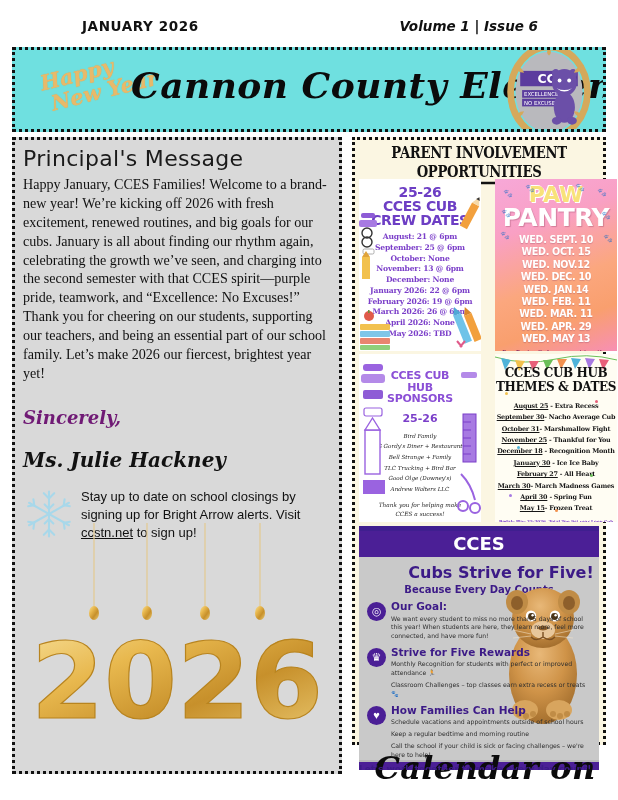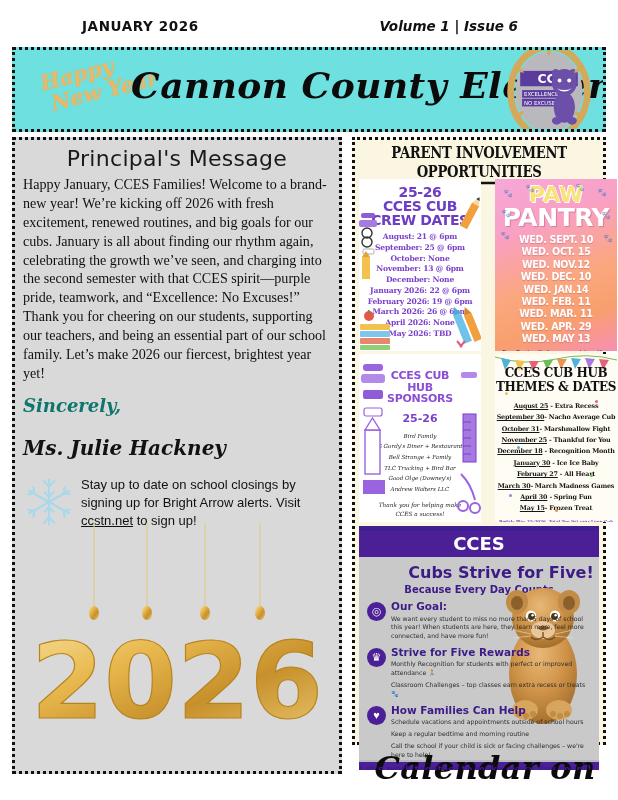--- a/index.html
+++ b/index.html
@@ -14,21 +14,21 @@
   
   .meta-row {
     position:absolute; top:18px; left:0; width:618px; height:26px;
   }
   .meta-date {
     position:absolute; left:82px; top:0;
     font-family:"DejaVu Sans", sans-serif;
     font-weight:700; font-size:13.5px; letter-spacing:0.6px; color:#111;
   }
   .meta-vol {
-    position:absolute; right:100px; top:0;
+    position:absolute; right:80px; top:0;
     font-family:"DejaVu Sans", sans-serif;
     font-weight:700; font-style:italic; font-size:13.5px; color:#111;
   }
 
   
   .banner {
     position:absolute; top:47px; left:12px; width:594px; height:85px;
     background:#6fe0e0;
     border:3px dotted #111;
     overflow:hidden;
@@ -55,32 +55,31 @@
   }
 
   
   .left-col {
     position:absolute; left:12px; top:137px; width:330px; height:637px;
     background:#d9d9d9;
     border:3px dotted #111;
     padding:4px 8px 0 8px;
   }
   .pm-title {
-    text-align:center;
     font-family:"DejaVu Sans", sans-serif;
     font-size:22px; font-weight:400; color:#1a1a1a;
     letter-spacing:0.3px; margin-top:2px; margin-bottom:4px;
   }
   .pm-body {
     font-family:"Liberation Serif", serif;
     font-size:14.1px; line-height:1.34; color:#111; text-align:left;
   }
   .sig-sincerely {
     font-family:"DejaVu Serif", serif; font-style:italic; font-weight:700;
-    font-size:18px; color:#0f766e; margin-top:12px;
+    font-size:18px; color:#701a75; margin-top:24px;
   }
   .sig-name {
     font-family:"DejaVu Serif", serif; font-style:italic; font-weight:700;
     font-size:20px; color:#111; margin-top:20px;
   }
   .alert-row {
     display:flex; align-items:flex-start; gap:6px; margin-top:14px;
   }
   .snowflake { width:52px; height:52px; flex:0 0 52px; margin-top:2px; }
   .alert-text {

